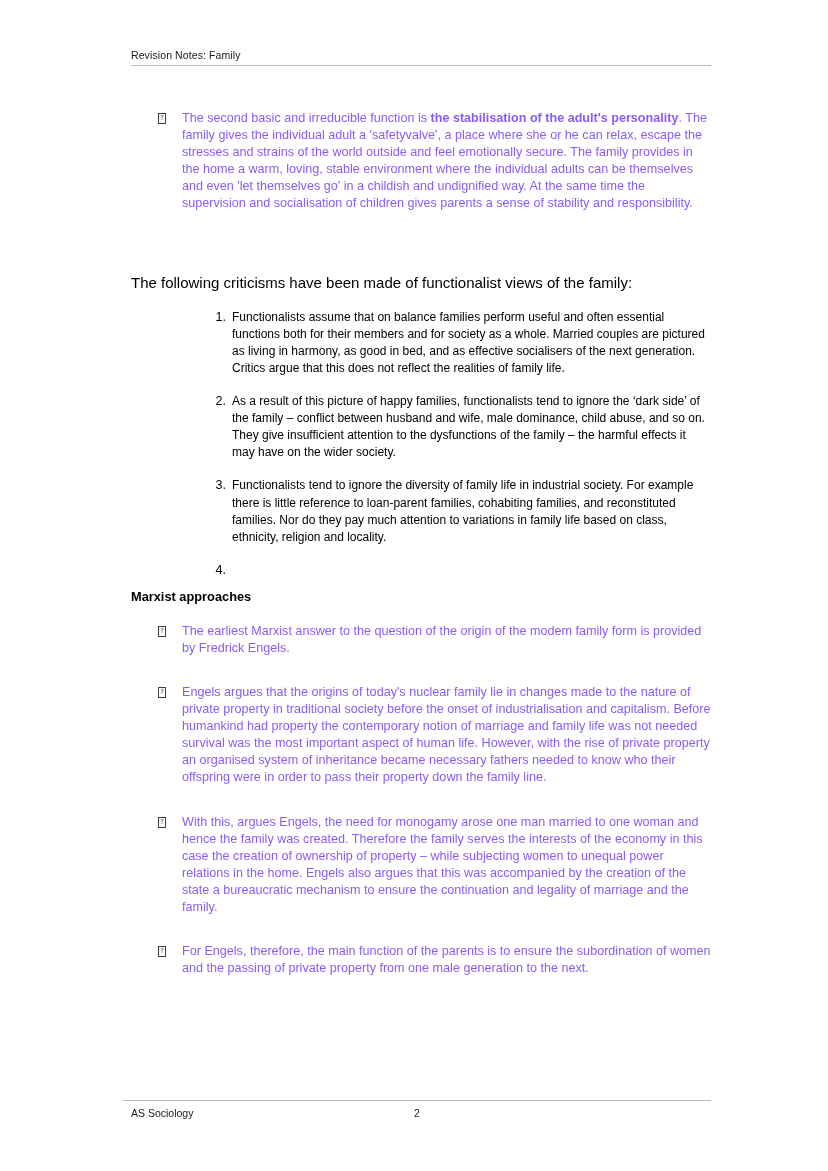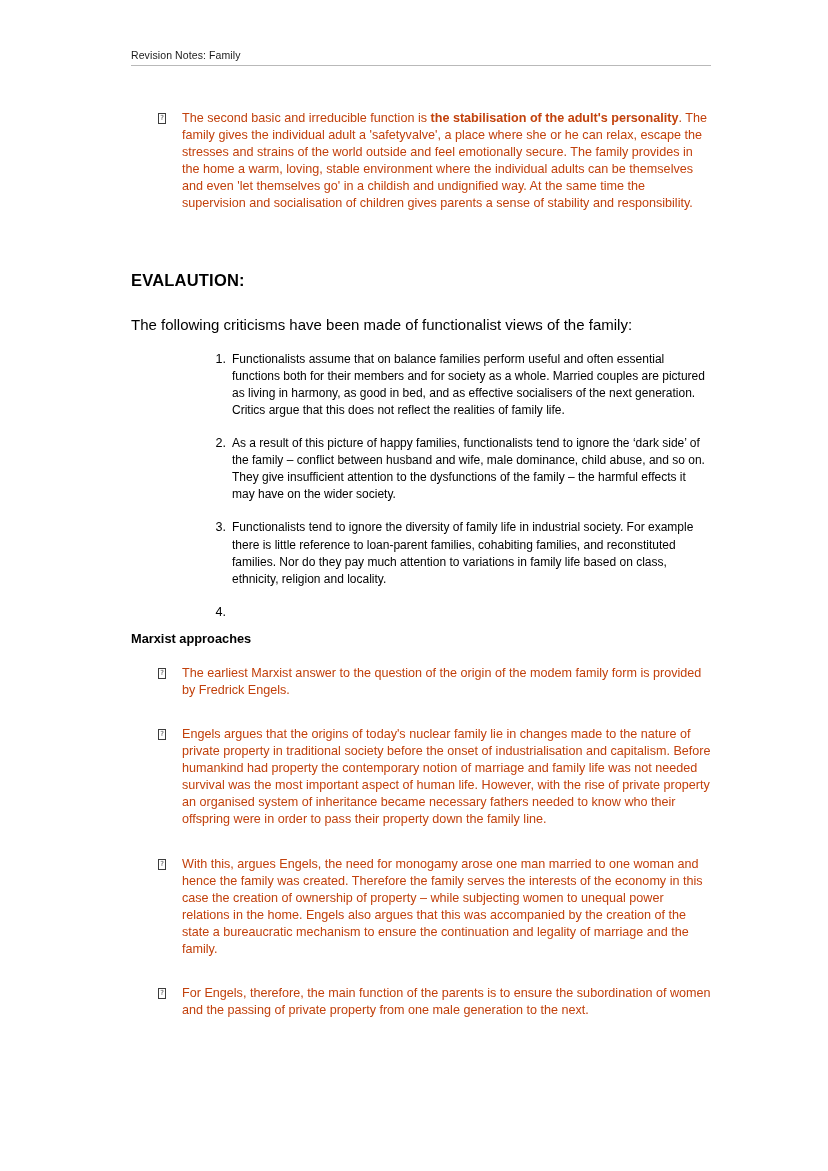--- a/index.html
+++ b/index.html
@@ -66,21 +66,21 @@
     font-size: 7px;
     line-height: 9px;
     text-align: center;
     color: #3d3d3d;
     font-family: "DejaVu Sans", sans-serif;
     overflow: hidden;
   }
   .bullet-text {
     font-size: 12.6px;
     line-height: 17.1px;
-    color: #c2410c;
+    color: #8b5cf6;
     text-align: left;
   }
   .bullet-text b { font-weight: bold; }
 
   
   .heading-main {
     font-size: 16.5px;
     font-weight: bold;
     line-height: 20px;
     margin: 22px 0 0 0;
@@ -176,21 +176,20 @@
 
   <div class="content">
 
     <div class="bullet">
       <span class="bullet-marker">?</span>
       <div class="bullet-text"><span>The second basic and irreducible function is </span><b>the stabilisation of the adult's personality</b><span>. The family gives the individual adult a 'safetyvalve', a place where she or he can relax, escape the stresses and strains of the world outside and feel emotionally secure. The family provides in the home a warm, loving, stable environment where the individual adults can be themselves and even 'let themselves go' in a childish and undignified way. At the same time the supervision and socialisation of children gives parents a sense of stability and responsibility.</span></div>
     </div>
 
     <div class="gap-md"></div>
 
-    <div class="heading-main">EVALAUTION:</div>
 
     <div class="gap-lg"></div>
 
     <div class="intro-line">The following criticisms have been made of functionalist views of the family:</div>
 
     <div class="gap-md"></div>
 
     <ol class="numlist">
       <li class="numitem">
         <span class="numitem-marker">1.</span>
@@ -236,14 +235,21 @@
 
     <div class="gap-sm"></div>
 
     <div class="bullet">
       <span class="bullet-marker">?</span>
       <div class="bullet-text">For Engels, therefore, the main function of the parents is to ensure the subordination of women and the passing of private property from one male generation to the next.</div>
     </div>
 
   </div>
 
+  <div class="footer">
+    <div class="footer-rule"></div>
+    <div class="footer-row">
+      <span class="footer-left">AS Sociology</span>
+      <span class="footer-page">2</span>
+    </div>
+  </div>
 
 </div>
 
 </body></html>

